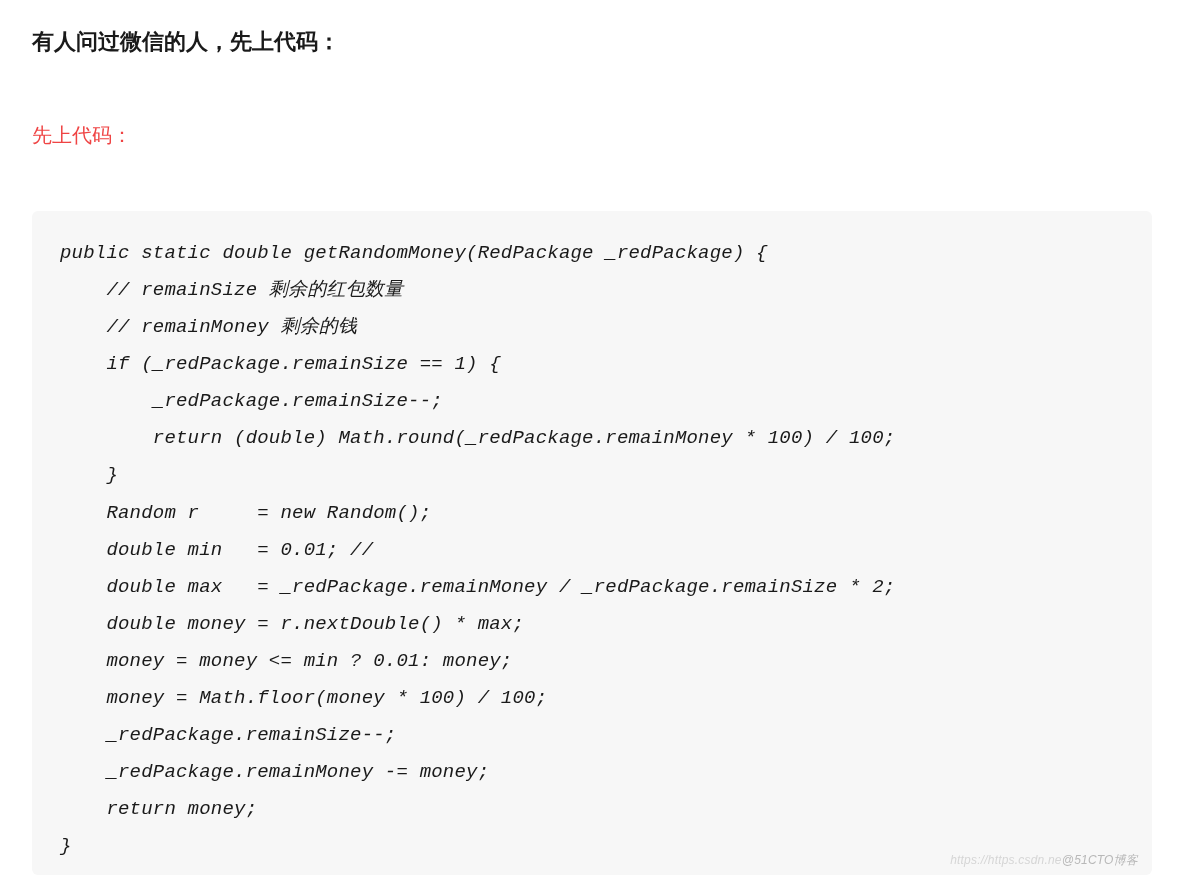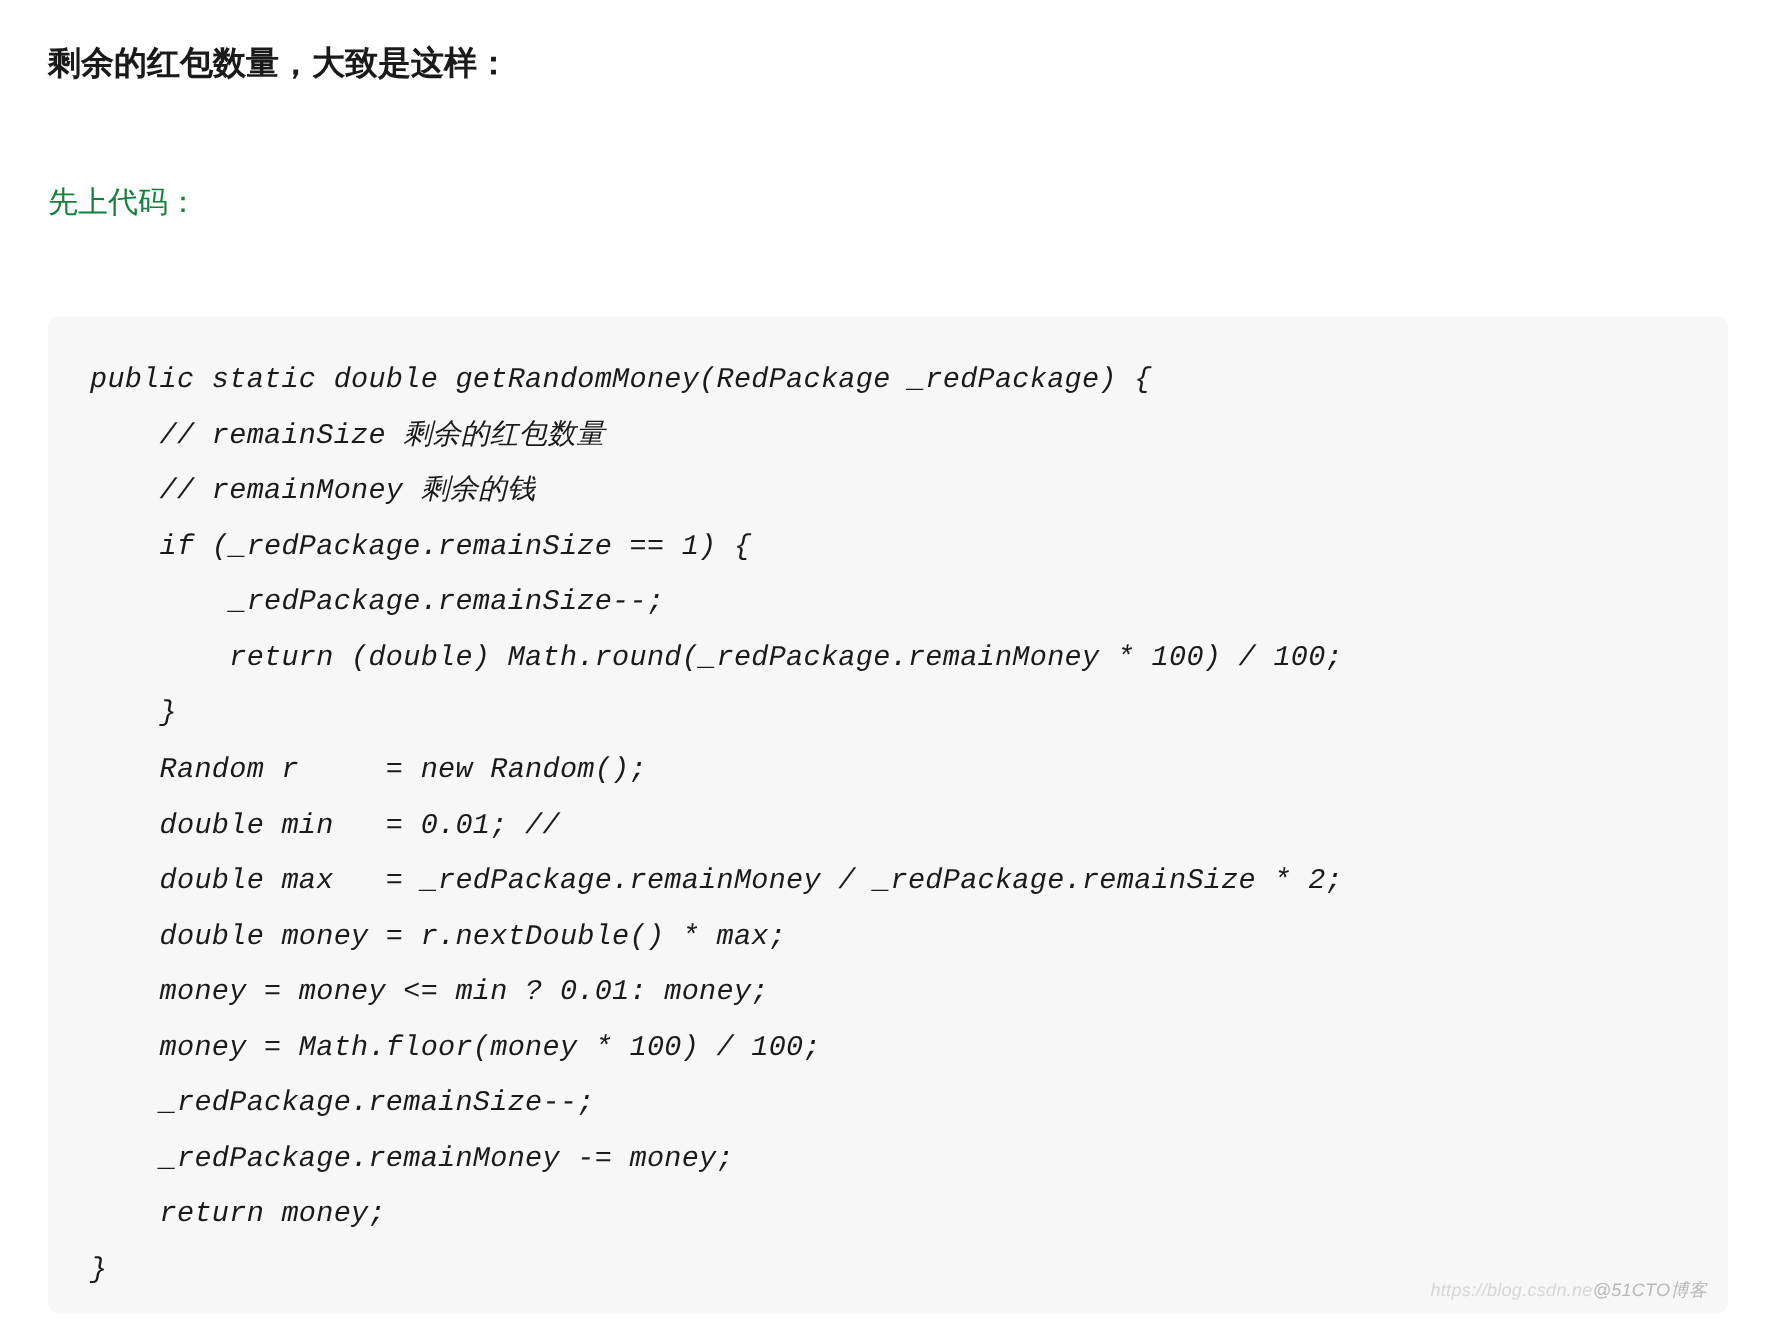--- a/index.html
+++ b/index.html
@@ -16,21 +16,21 @@
     }
     .heading {
       font-size: 22px;
       font-weight: 700;
       color: #1a1a1a;
       margin-bottom: 60px;
       line-height: 1.6;
     }
     .subtext {
       font-size: 20px;
-      color: #15803d;
+      color: #ef4444;
       margin-bottom: 60px;
       line-height: 1.6;
     }
     .code-block {
       background: #f7f7f7;
       border-radius: 6px;
       padding: 24px 28px 10px 28px;
       position: relative;
       overflow: hidden;
       font-style: italic;
@@ -51,21 +51,21 @@
       color: #b8b8b8;
       letter-spacing: 0.2px;
     }
     .watermark .faint {
       color: #d6d6d6;
     }
   </style>
 </head>
 <body>
 
-<div class="heading">剩余的红包数量，大致是这样：</div>
+<div class="heading">有人问过微信的人，先上代码：</div>
 
 <div class="subtext">先上代码：</div>
 
 <div class="code-block">
   <div class="code-text">public static double getRandomMoney(RedPackage _redPackage) {
     // remainSize 剩余的红包数量
     // remainMoney 剩余的钱
     if (_redPackage.remainSize == 1) {
         _redPackage.remainSize--;
         return (double) Math.round(_redPackage.remainMoney * 100) / 100;
@@ -74,15 +74,15 @@
     double min   = 0.01; //
     double max   = _redPackage.remainMoney / _redPackage.remainSize * 2;
     double money = r.nextDouble() * max;
     money = money &lt;= min ? 0.01: money;
     money = Math.floor(money * 100) / 100;
     _redPackage.remainSize--;
     _redPackage.remainMoney -= money;
     return money;
 }</div>
   <div class="watermark">
-    <span class="faint">https://blog.csdn.ne</span><span>@51CTO博客</span>
+    <span class="faint">https://https.csdn.ne</span><span>@51CTO博客</span>
   </div>
 </div>
 
 </body></html>

